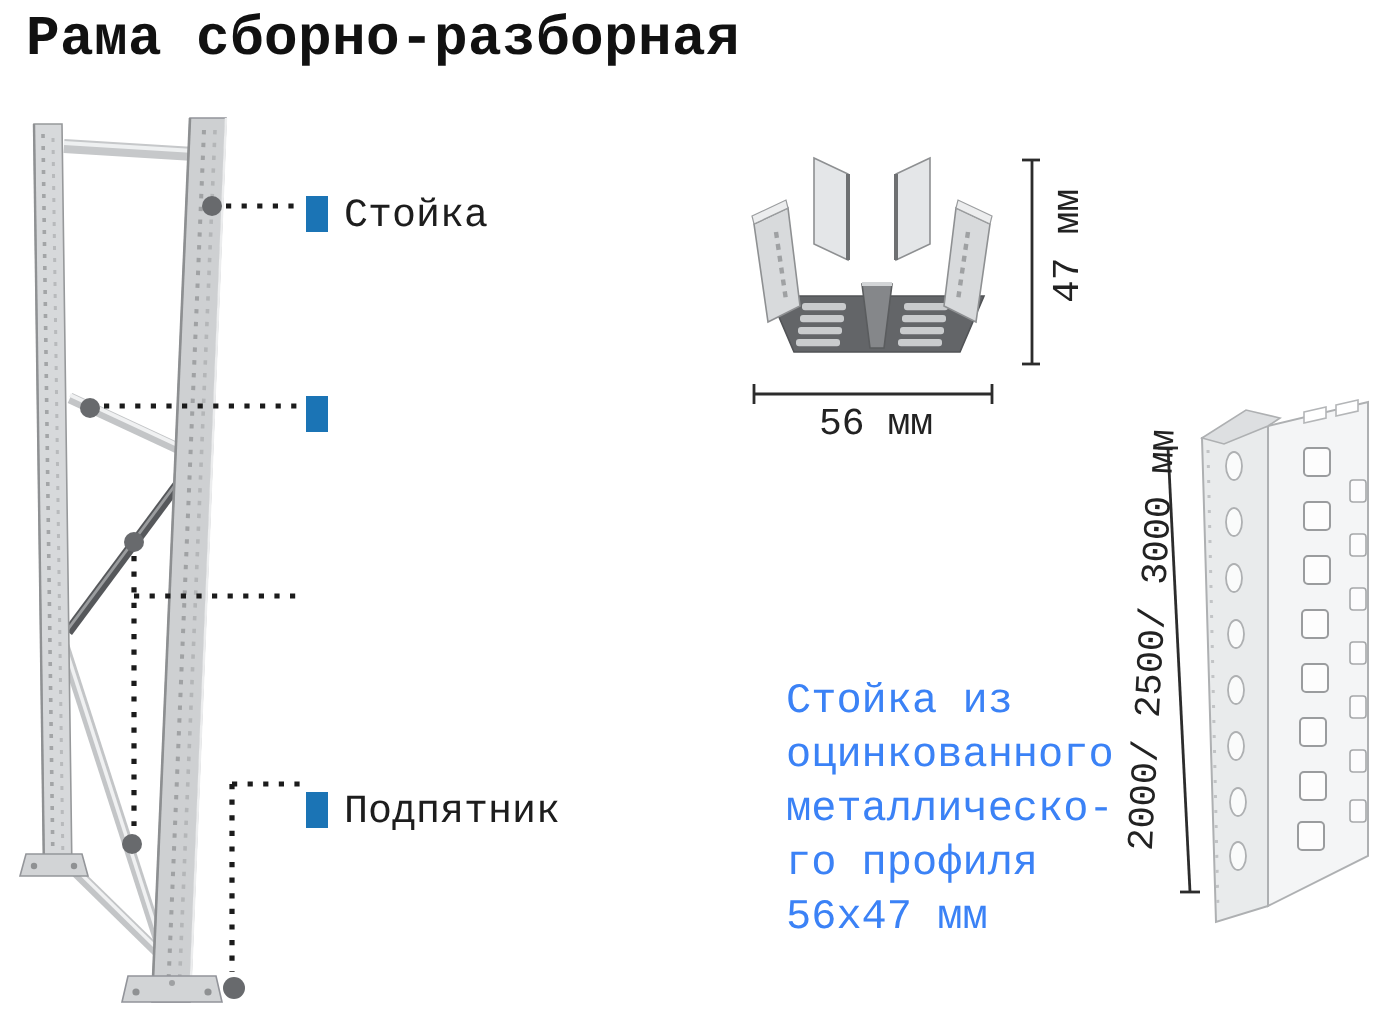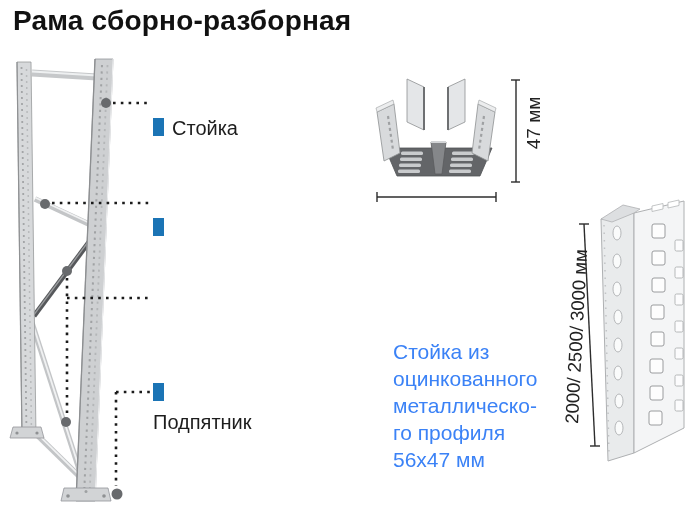--- a/index.html
+++ b/index.html
@@ -1,25 +1,25 @@
 <!DOCTYPE html>
 <html><head>
 <meta charset="utf-8">
 <style>
   html,body{margin:0;padding:0;background:#ffffff;}
   .page{
     position:relative;width:700px;height:514px;background:#ffffff;overflow:hidden;
-    font-family:Liberation Sans, sans-serif;
+    font-family:Liberation Mono, monospace;
   }
   .abs{position:absolute;}
   .title{
     left:13px;top:5px;width:560px;
     font-size:28px;font-weight:900;color:#111111;letter-spacing:0.2px;
   }
-  .callout{display:flex;align-items:flex-start;gap:8px;margin-top:20px;}
+  .callout{display:flex;align-items:flex-start;gap:8px;}
   .bullet{width:11px;height:18px;margin-top:3px;flex:none;background:#1b74b5;}
   .callout-label{
     font-size:20px;line-height:27px;color:#1d1d1d;width:170px;
   }
   .dim-label{font-size:19px;color:#222222;white-space:nowrap;}
   .dim-47{left:505px;top:112px;width:58px;height:22px;text-align:center;
     transform:rotate(-90deg);}
   .dim-56{left:402px;top:201px;width:72px;text-align:center;}
   .dim-col{left:487px;top:326px;width:178px;height:21px;text-align:center;
     font-size:18.5px;transform:rotate(-87deg);}
@@ -106,21 +106,21 @@
     </g>
   </svg>
 
   <div class="abs callout" style="left:153px;top:95px;">
     <span class="bullet" style="background: rgb(27, 116, 181);"></span>
     <span class="callout-label">Стойка</span>
   </div>
   <div class="abs callout" style="left:153px;top:195px;">
     <span class="bullet" style="background: rgb(27, 116, 181);"></span>
   </div>
-  <div class="abs callout" style="left:153px;top:360px;flex-direction:column;">
+  <div class="abs callout" style="left:153px;top:393px;">
     <span class="bullet" style="background: rgb(27, 116, 181);"></span>
     <span class="callout-label">Подпятник</span>
   </div>
 
   <svg class="abs" style="left:363px;top:66px;" width="157" height="150" viewBox="363 66 157 150">
 
     <polygon points="385,148 492,148 480,176 397,176" fill="#636568" stroke="#515356" stroke-width="0.8"></polygon>
 
     <g fill="#c9cbcd">
       <rect x="401" y="151.5" width="22" height="3.6" rx="1.5"></rect>
@@ -156,20 +156,21 @@
     </g>
 
     <g stroke="#2c2c2c" stroke-width="1.4">
       <line x1="377" y1="197" x2="496" y2="197"></line>
       <line x1="377" y1="192" x2="377" y2="202"></line>
       <line x1="496" y1="192" x2="496" y2="202"></line>
     </g>
   </svg>
 
   <div class="abs dim-label dim-47">47 мм</div>
+  <div class="abs dim-label dim-56">56 мм</div>
 
   <svg class="abs" style="left:552px;top:193px;" width="148" height="272" viewBox="552 193 148 272">
 
     <polygon points="601,219 634,213 634,453 608,461" fill="#e9ebec" stroke="#aeb0b2" stroke-width="1"></polygon>
 
     <polygon points="634,213 684,201 684,428 634,453" fill="#f4f5f6" stroke="#aeb0b2" stroke-width="1"></polygon>
 
     <polygon points="601,219 623,205 640,209 634,213 612,222" fill="#dddfe1" stroke="#aeb0b2" stroke-width="0.8"></polygon>
     <polygon points="652,206 663,203.5 663,209 652,211.5" fill="#ffffff" stroke="#b4b6b8" stroke-width="0.8"></polygon>
     <polygon points="668,202.5 679,200 679,205.5 668,208" fill="#ffffff" stroke="#b4b6b8" stroke-width="0.8"></polygon>

